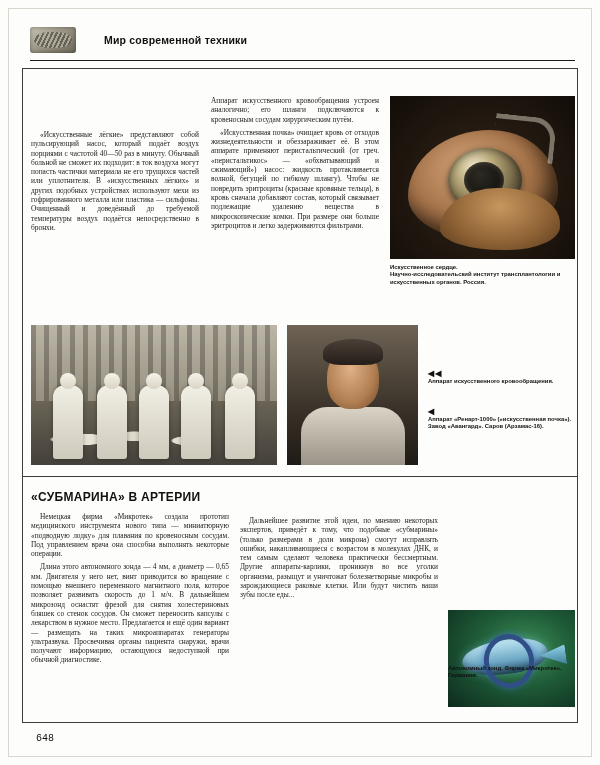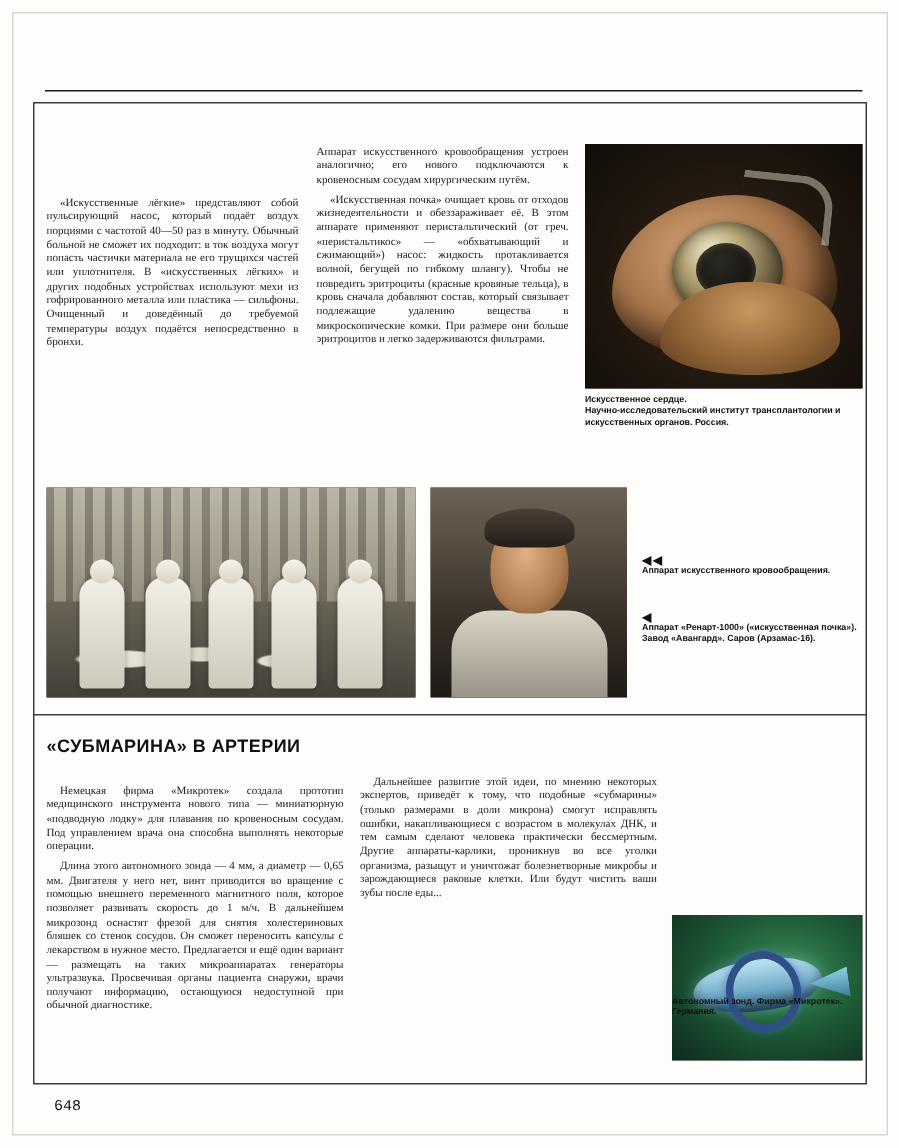--- a/index.html
+++ b/index.html
@@ -241,21 +241,21 @@
   .sec2-title {
     position: absolute;
     left: 31px;
     top: 490px;
     font-family: "Liberation Sans", sans-serif;
     font-size: 12px;
     font-weight: bold;
     letter-spacing: .3px;
     color: #111;
   }
-  .c3 { left: 31px; top: 512px; width: 198px; margin-top: 10px; }
+  .c3 { left: 31px; top: 512px; width: 198px; }
   .c4 { left: 240px; top: 516px; width: 198px; }
   
   .photo-sub { left: 448px; top: 610px; width: 127px; height: 97px; }
   .sub-bg {
     position:absolute; inset:0;
     background: radial-gradient(ellipse at 60% 40%, #3e8f58 0%, #1f5c38 45%, #0d2a1c 100%);
   }
   .sub-body {
     position:absolute; left: 14px; top: 30px;
     width: 86px; height: 34px;
@@ -296,32 +296,36 @@
     border: 1px solid #d8d5cc;
     box-sizing: border-box;
   }
 </style>
 </head>
 <body>
 
 <div class="page">
   <div class="edge"></div>
 
+  <div class="header">
+    <div class="header-emblem"></div>
+    <div class="header-title">Мир современной техники</div>
+  </div>
   <div class="header-rule"></div>
 
   <div class="frame"></div>
   <div class="divider" style="top:476px;"></div>
 
 
   <div class="col c1">
     <p>«Искусственные лёгкие» представляют собой пульсирующий насос, который подаёт воздух порциями с частотой 40—50 раз в минуту. Обычный больной не сможет их подходит: в ток воздуха могут попасть частички материала не его трущихся частей или уплотнителя. В «искусственных лёгких» и других подобных устройствах используют мехи из гофрированного металла или пластика — сильфоны. Очищенный и доведённый до требуемой температуры воздух подаётся непосредственно в бронхи.</p>
   </div>
 
   <div class="col c2">
-    <p class="noind">Аппарат искусственного кровообращения устроен аналогично; его нового подключаются к кровеносным сосудам хирургическим путём.</p>
+    <p class="noind">Аппарат искусственного кровообращения устроен аналогично; его шланги подключаются к кровеносным сосудам хирургическим путём.</p>
     <p>«Искусственная почка» очищает кровь от отходов жизнедеятельности и обеззараживает её. В этом аппарате применяют перистальтический (от греч. «перистальтикос» — «обхватывающий и сжимающий») насос: жидкость протакливается волной, бегущей по гибкому шлангу). Чтобы не повредить эритроциты (красные кровяные тельца), в кровь сначала добавляют состав, который связывает подлежащие удалению вещества в микроскопические комки. При размере они больше эритроцитов и легко задерживаются фильтрами.</p>
   </div>
 
   <div class="photo photo-heart">
     <div class="heart-bg"></div>
     <div class="hand"></div>
     <div class="device"></div>
     <div class="tube"></div>
     <div class="hand2"></div>
   </div>

